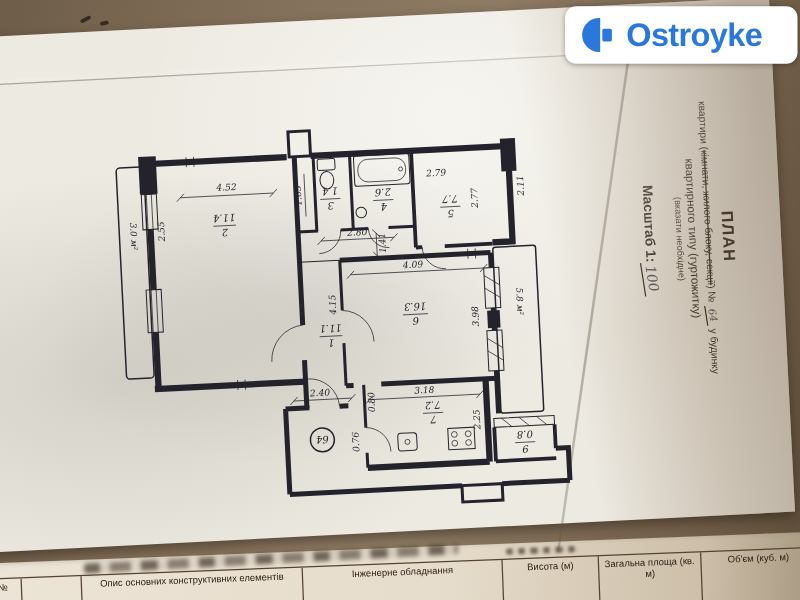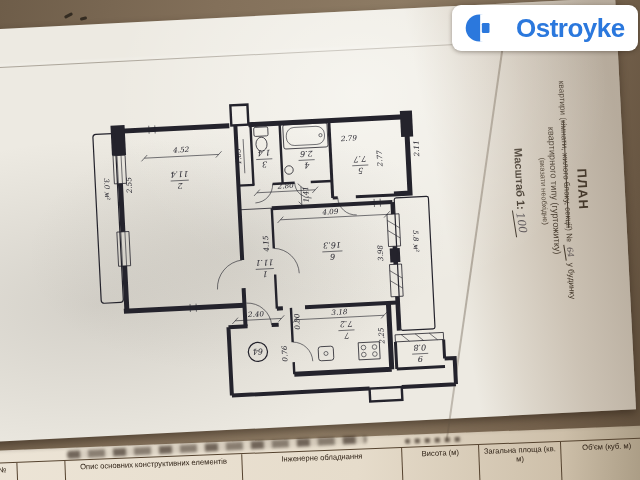--- a/index.html
+++ b/index.html
@@ -59,21 +59,21 @@
   svg text{fill:#26252e;font-family:"DejaVu Serif",serif;font-style:italic;}
   .dim{font-size:7.2px;text-anchor:middle;}
   .rtxt{font-size:8px;text-anchor:middle;}
   .bal{font-size:7px;text-anchor:middle;}
   
   .logo{
     position:absolute;left:452px;top:5px;width:186px;height:46px;z-index:10;
     background:#fff;border-radius:9px;box-shadow:0 1px 4px rgba(40,30,20,.4);
     display:flex;align-items:center;padding-left:12px;box-sizing:border-box;
   }
-  .logo .word{font-size:26px;font-weight:bold;color:#2b78dd;letter-spacing:-.5px;margin-left:18px;}
+  .logo .word{font-size:26px;font-weight:bold;color:#2b78dd;letter-spacing:-.5px;margin-left:3px;}
   
   .paper-lower{
     position:absolute;left:-12px;top:438px;width:672px;height:70px;z-index:1;
     background:linear-gradient(95deg,#ece4d6 0%,#e6dccb 55%,#cdbfa9 85%,#a2947c 100%);
     transform:rotate(-2.2deg);
     box-shadow:0 -2px 5px rgba(30,20,10,.25) inset;
   }
   .smudge{
     position:absolute;left:80px;top:1px;width:300px;height:8px;border-radius:3px;
     background:repeating-linear-gradient(90deg,rgba(45,32,22,.75) 0 13px,rgba(45,32,22,.12) 13px 21px,rgba(45,32,22,.6) 21px 38px,rgba(45,32,22,.08) 38px 46px);

